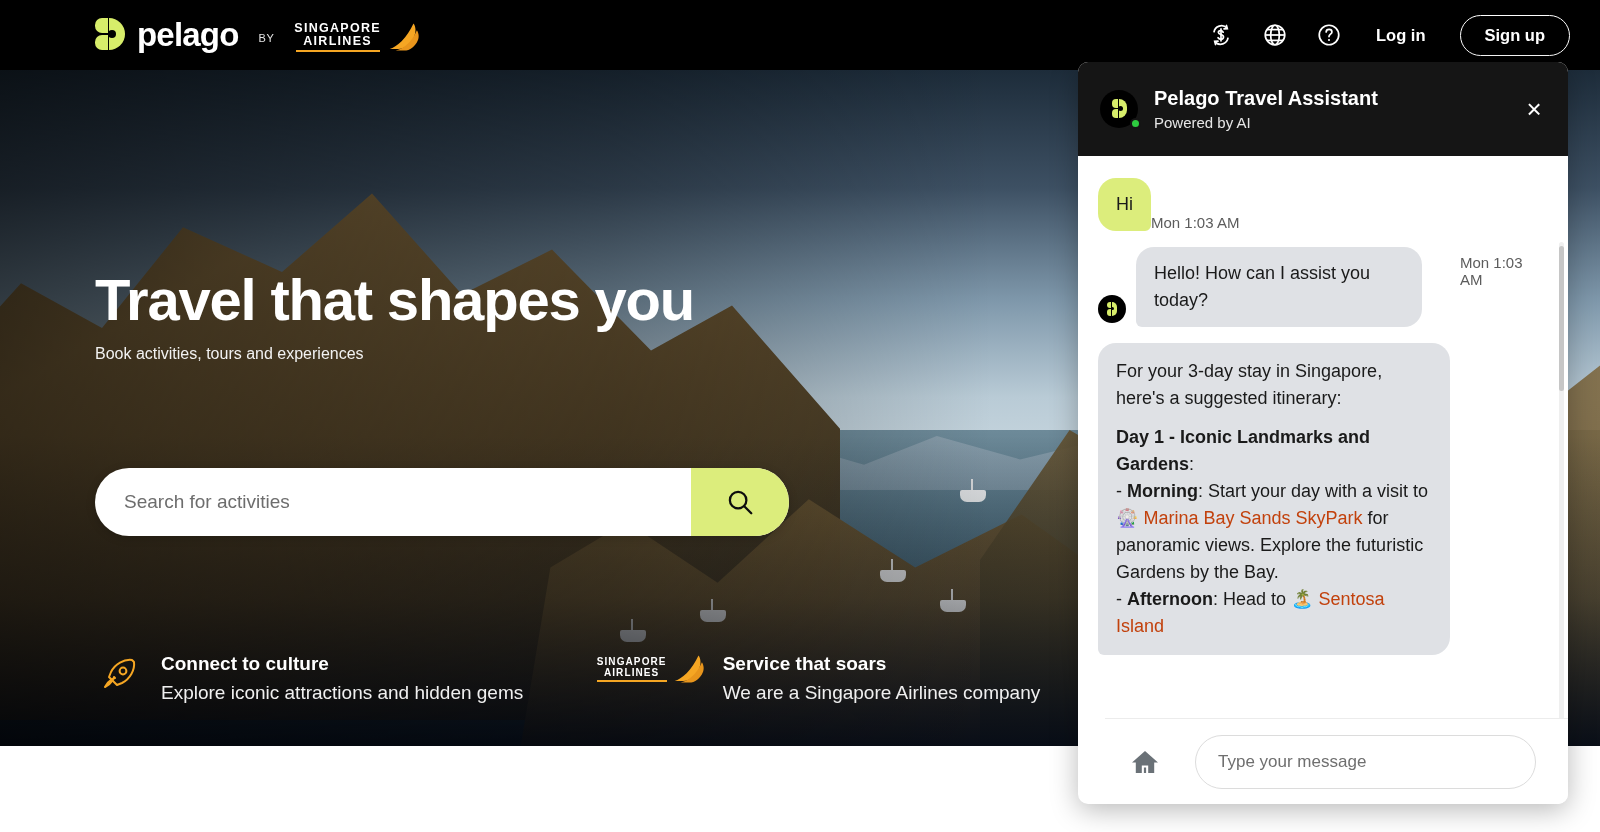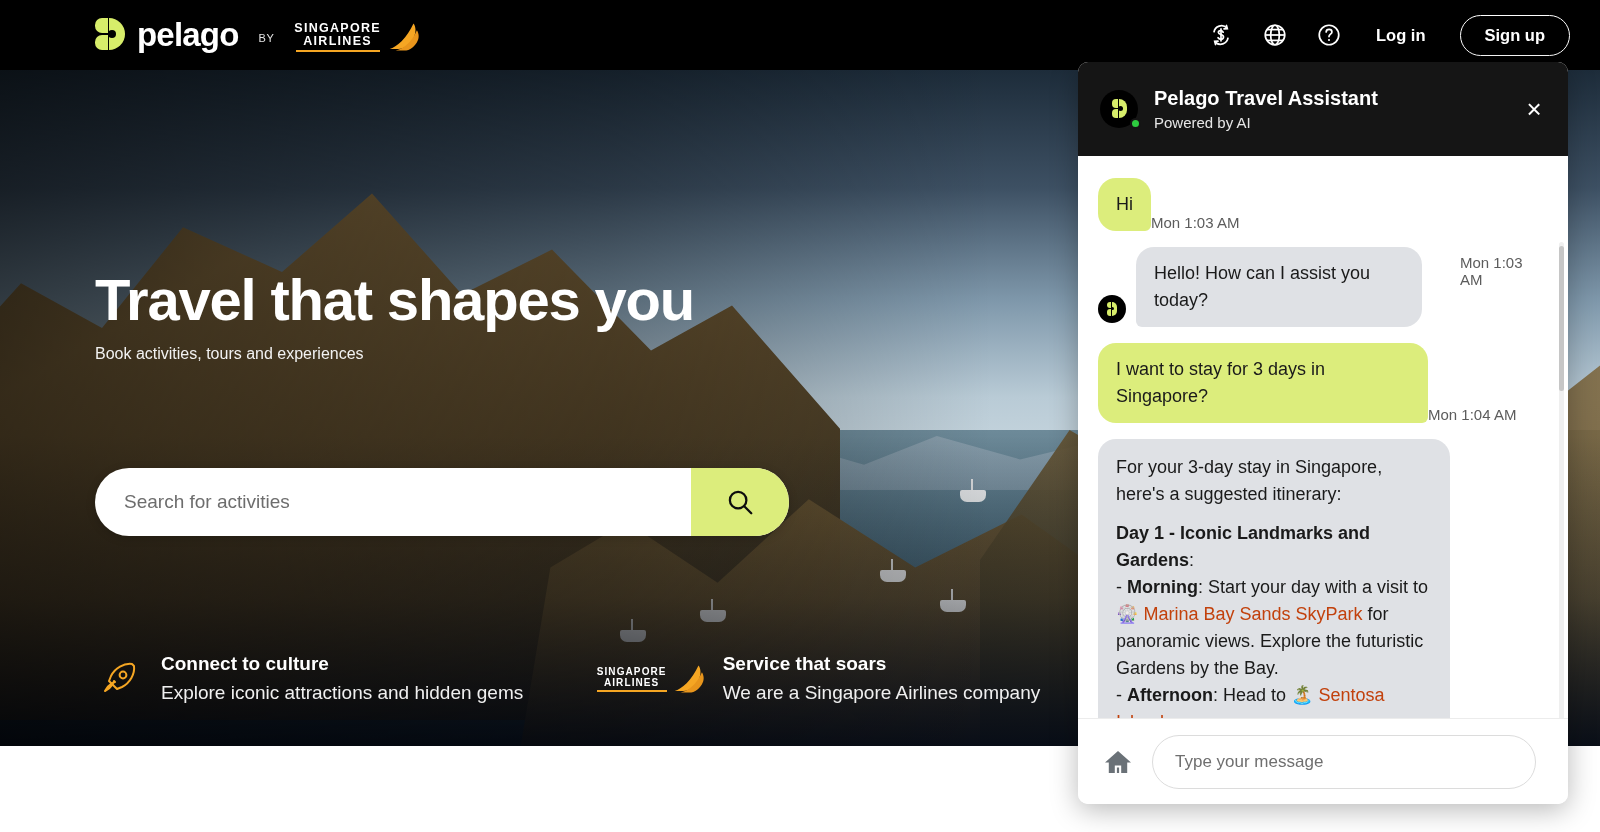--- a/index.html
+++ b/index.html
@@ -135,21 +135,21 @@
     width: 98px; height: 68px; border:0; cursor:pointer;
     background:#dced7c; border-radius: 0 40px 40px 0;
     display:flex; align-items:center; justify-content:center;
   }
 
   
   .features {
     position:absolute; left:95px; bottom: 42px; right:0;
     display:flex; align-items:center; gap: 0;
   }
-  .feature { display:flex; align-items:center; gap: 20px; width: 520px; }
+  .feature { display:flex; align-items:flex-start; gap: 20px; width: 520px; }
   .feat-icon { width:46px; height:44px; flex:none; display:flex; align-items:center; justify-content:center;}
   .feat-text { display:flex; flex-direction:column; gap: 7px; }
   .feat-title { color:#fff; font-size: 19px; font-weight: 700; }
   .feat-desc { color:#f0f0f0; font-size: 19px; font-weight: 400; }
   .feature.sq { gap: 16px; }
   .sq-feat-logo { display:flex; align-items:center; gap:6px; width: 110px; flex:none; }
   .sq-feat-text { display:flex; flex-direction:column; align-items:center; }
   .sq-fl1, .sq-fl2 { color:#fff; font-size:10px; font-weight:700; letter-spacing:1.1px; line-height:11px; }
   .sq-frule { width:70px; height:2px; background:#f5a623; margin-top:2px; }
 
@@ -225,21 +225,21 @@
     background: #efefef; border-radius: 3px; z-index: 30;
   }
   .chat-scrollthumb {
     position:absolute; right: 4px; top: 90px; width: 5px; height: 145px;
     background: #c6c6c6; border-radius: 3px; z-index: 31; cursor: pointer;
   }
 
   .chat-footer {
     flex:none; height: 86px; background:#fff;
     border-top: 1px solid #ececec;
-    display:flex; align-items:center; gap: 14px; padding: 0 32px 0 20px;
+    display:flex; align-items:center; gap: 30px; padding: 0 32px 0 20px; margin-left: 27px;
   }
   .home-btn {
     width:40px; height:40px; flex:none; cursor:pointer;
     display:flex; align-items:center; justify-content:center;
     background:transparent; border:0;
   }
   .msg-input {
     flex:1; height: 54px; border: 1px solid #dcdcdc; border-radius: 28px;
     outline:0; padding: 0 22px; font-size: 17px; color:#1a1a1a;
     font-family: "Liberation Sans", sans-serif; background:#fff;
@@ -426,26 +426,20 @@
                   <div class="bm-c"></div>
                   <div class="bm-dot"></div>
             </div>
               </div>
           </div>
           <div class="bubble bot">Hello! How can I assist you today?</div>
         </div>
         <div class="timestamp">Mon 1:03 AM</div>
       </div>
 
-      <div class="msg-row user">
-        <div class="bubble-line">
-          <div class="bubble user">I want to stay for 3 days in Singapore?</div>
-        </div>
-        <div class="timestamp">Mon 1:04 AM</div>
-      </div>
 
       <div class="msg-row bot">
         <div class="bubble-line">
           <div class="bubble bot long">
             <span>For your 3-day stay in Singapore, here's a suggested itinerary:</span>
             <span class="blank-line"></span>
             <b>Day 1 - Iconic Landmarks and Gardens</b><span>:</span><br>
             <span>- </span><b>Morning</b><span>: Start your day with a visit to </span><span>🎡</span> <a>Marina Bay Sands SkyPark</a><span> for panoramic views. Explore the futuristic Gardens by the Bay.</span><br>
             <span>- </span><b>Afternoon</b><span>: Head to </span><span>🏝️</span> <a>Sentosa Island</a>
           </div>

